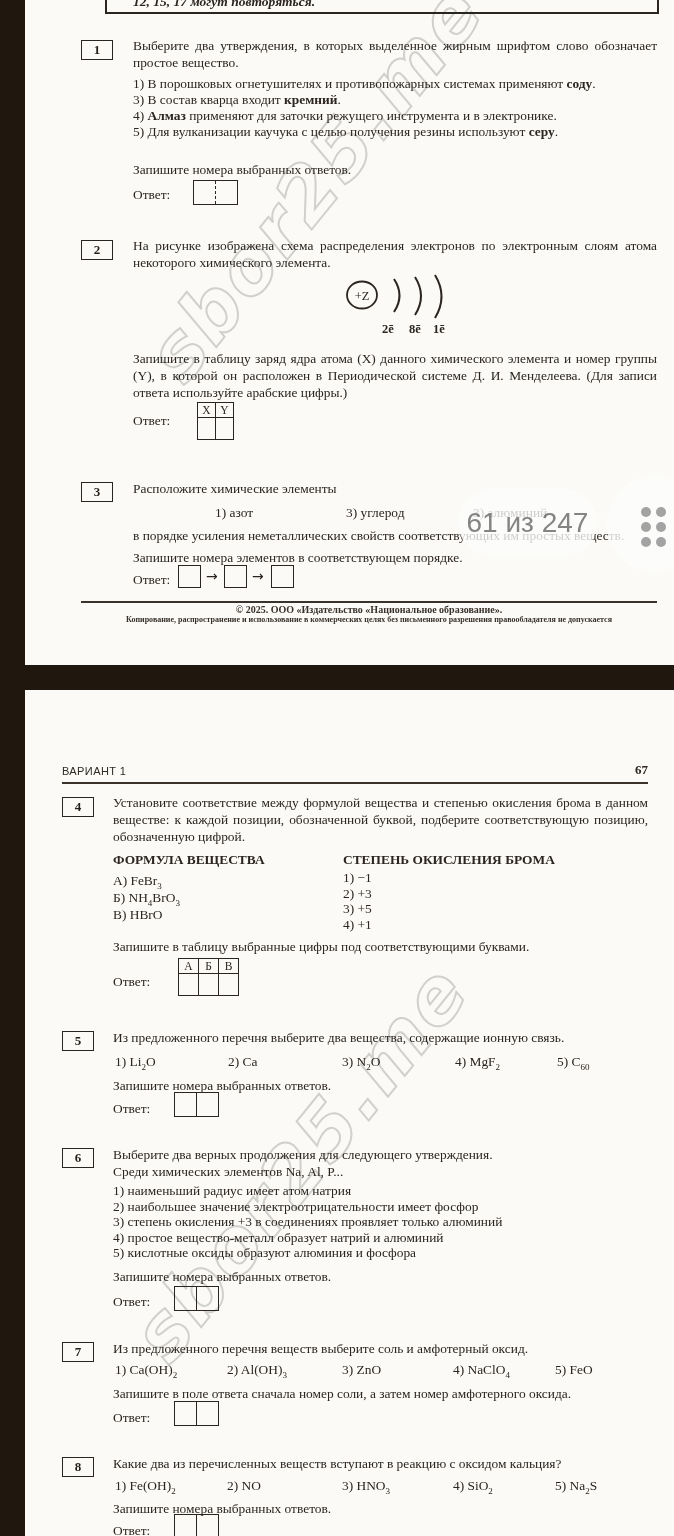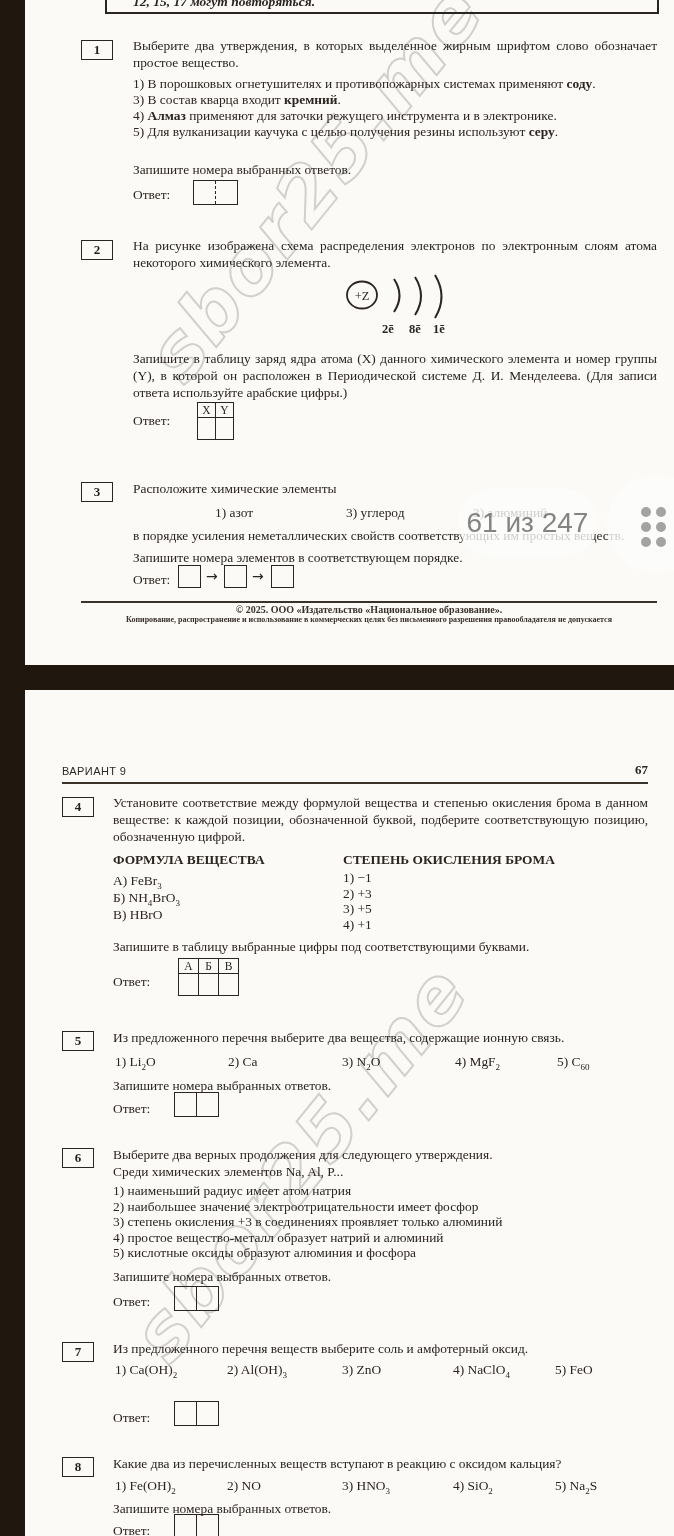--- a/index.html
+++ b/index.html
@@ -137,21 +137,21 @@
   <div class="sq" style="left:246px;top:565px;"></div>
 
   <div class="rule" style="left:56px;top:601px;width:576px;"></div>
   <div class="foot" style="left:56px;top:605px;width:576px;font-size:10px;line-height:10px;">© 2025. ООО «Издательство «Национальное образование».</div>
   <div class="foot" style="left:36px;top:615px;width:616px;font-size:8px;line-height:10px;">Копирование, распространение и использование в коммерческих целях без письменного разрешения правообладателя не допускается</div>
 </div>
 
 <div class="page" id="page2">
   <div class="wm" style="left:35px;top:435px;">sbor25.me</div>
 
-  <div class="variant" style="left:37px;top:75px;">ВАРИАНТ 9</div>
+  <div class="variant" style="left:37px;top:75px;">ВАРИАНТ 1</div>
   <div class="pgnum" style="left:580px;top:72px;width:43px;">67</div>
   <div class="rule" style="left:37px;top:92px;width:586px;height:2px;"></div>
 
   <div class="qnum" style="left:37px;top:107px;">4</div>
   <div class="t just" style="left:88px;top:104px;width:535px;">Установите соответствие между формулой вещества и степенью окисления брома в данном веществе: к каждой позиции, обозначенной буквой, подберите соответствующую позицию, обозначенную цифрой.</div>
   <div class="t b" style="left:88px;top:161px;">ФОРМУЛА ВЕЩЕСТВА</div>
   <div class="t b" style="left:318px;top:161px;">СТЕПЕНЬ ОКИСЛЕНИЯ БРОМА</div>
   <div class="t" style="left:88px;top:182px;line-height:17px;">
     <div>А) FeBr<sub>3</sub></div>
     <div>Б) NH<sub>4</sub>BrO<sub>3</sub></div>
@@ -211,20 +211,21 @@
       <span></span>
     </div>
 
   <div class="qnum" style="left:37px;top:652px;">7</div>
   <div class="t" style="left:88px;top:650px;">Из предложенного перечня веществ выберите соль и амфотерный оксид.</div>
   <div class="t" style="left:90px;top:671px;">1) Ca(OH)<sub>2</sub></div>
   <div class="t" style="left:202px;top:671px;">2) Al(OH)<sub>3</sub></div>
   <div class="t" style="left:317px;top:671px;">3) ZnO</div>
   <div class="t" style="left:428px;top:671px;">4) NaClO<sub>4</sub></div>
   <div class="t" style="left:530px;top:671px;">5) FeO</div>
+  <div class="t" style="left:88px;top:695px;">Запишите в поле ответа сначала номер соли, а затем номер амфотерного оксида.</div>
   <div class="t" style="left:88px;top:719px;">Ответ:</div>
   <div class="ans2" style="left:149px;top:711px;">
       <span></span>
       <span></span>
     </div>
 
   <div class="qnum" style="left:37px;top:767px;">8</div>
   <div class="t" style="left:88px;top:765px;">Какие два из перечисленных веществ вступают в реакцию с оксидом кальция?</div>
   <div class="t" style="left:90px;top:787px;">1) Fe(OH)<sub>2</sub></div>
   <div class="t" style="left:202px;top:787px;">2) NO</div>

